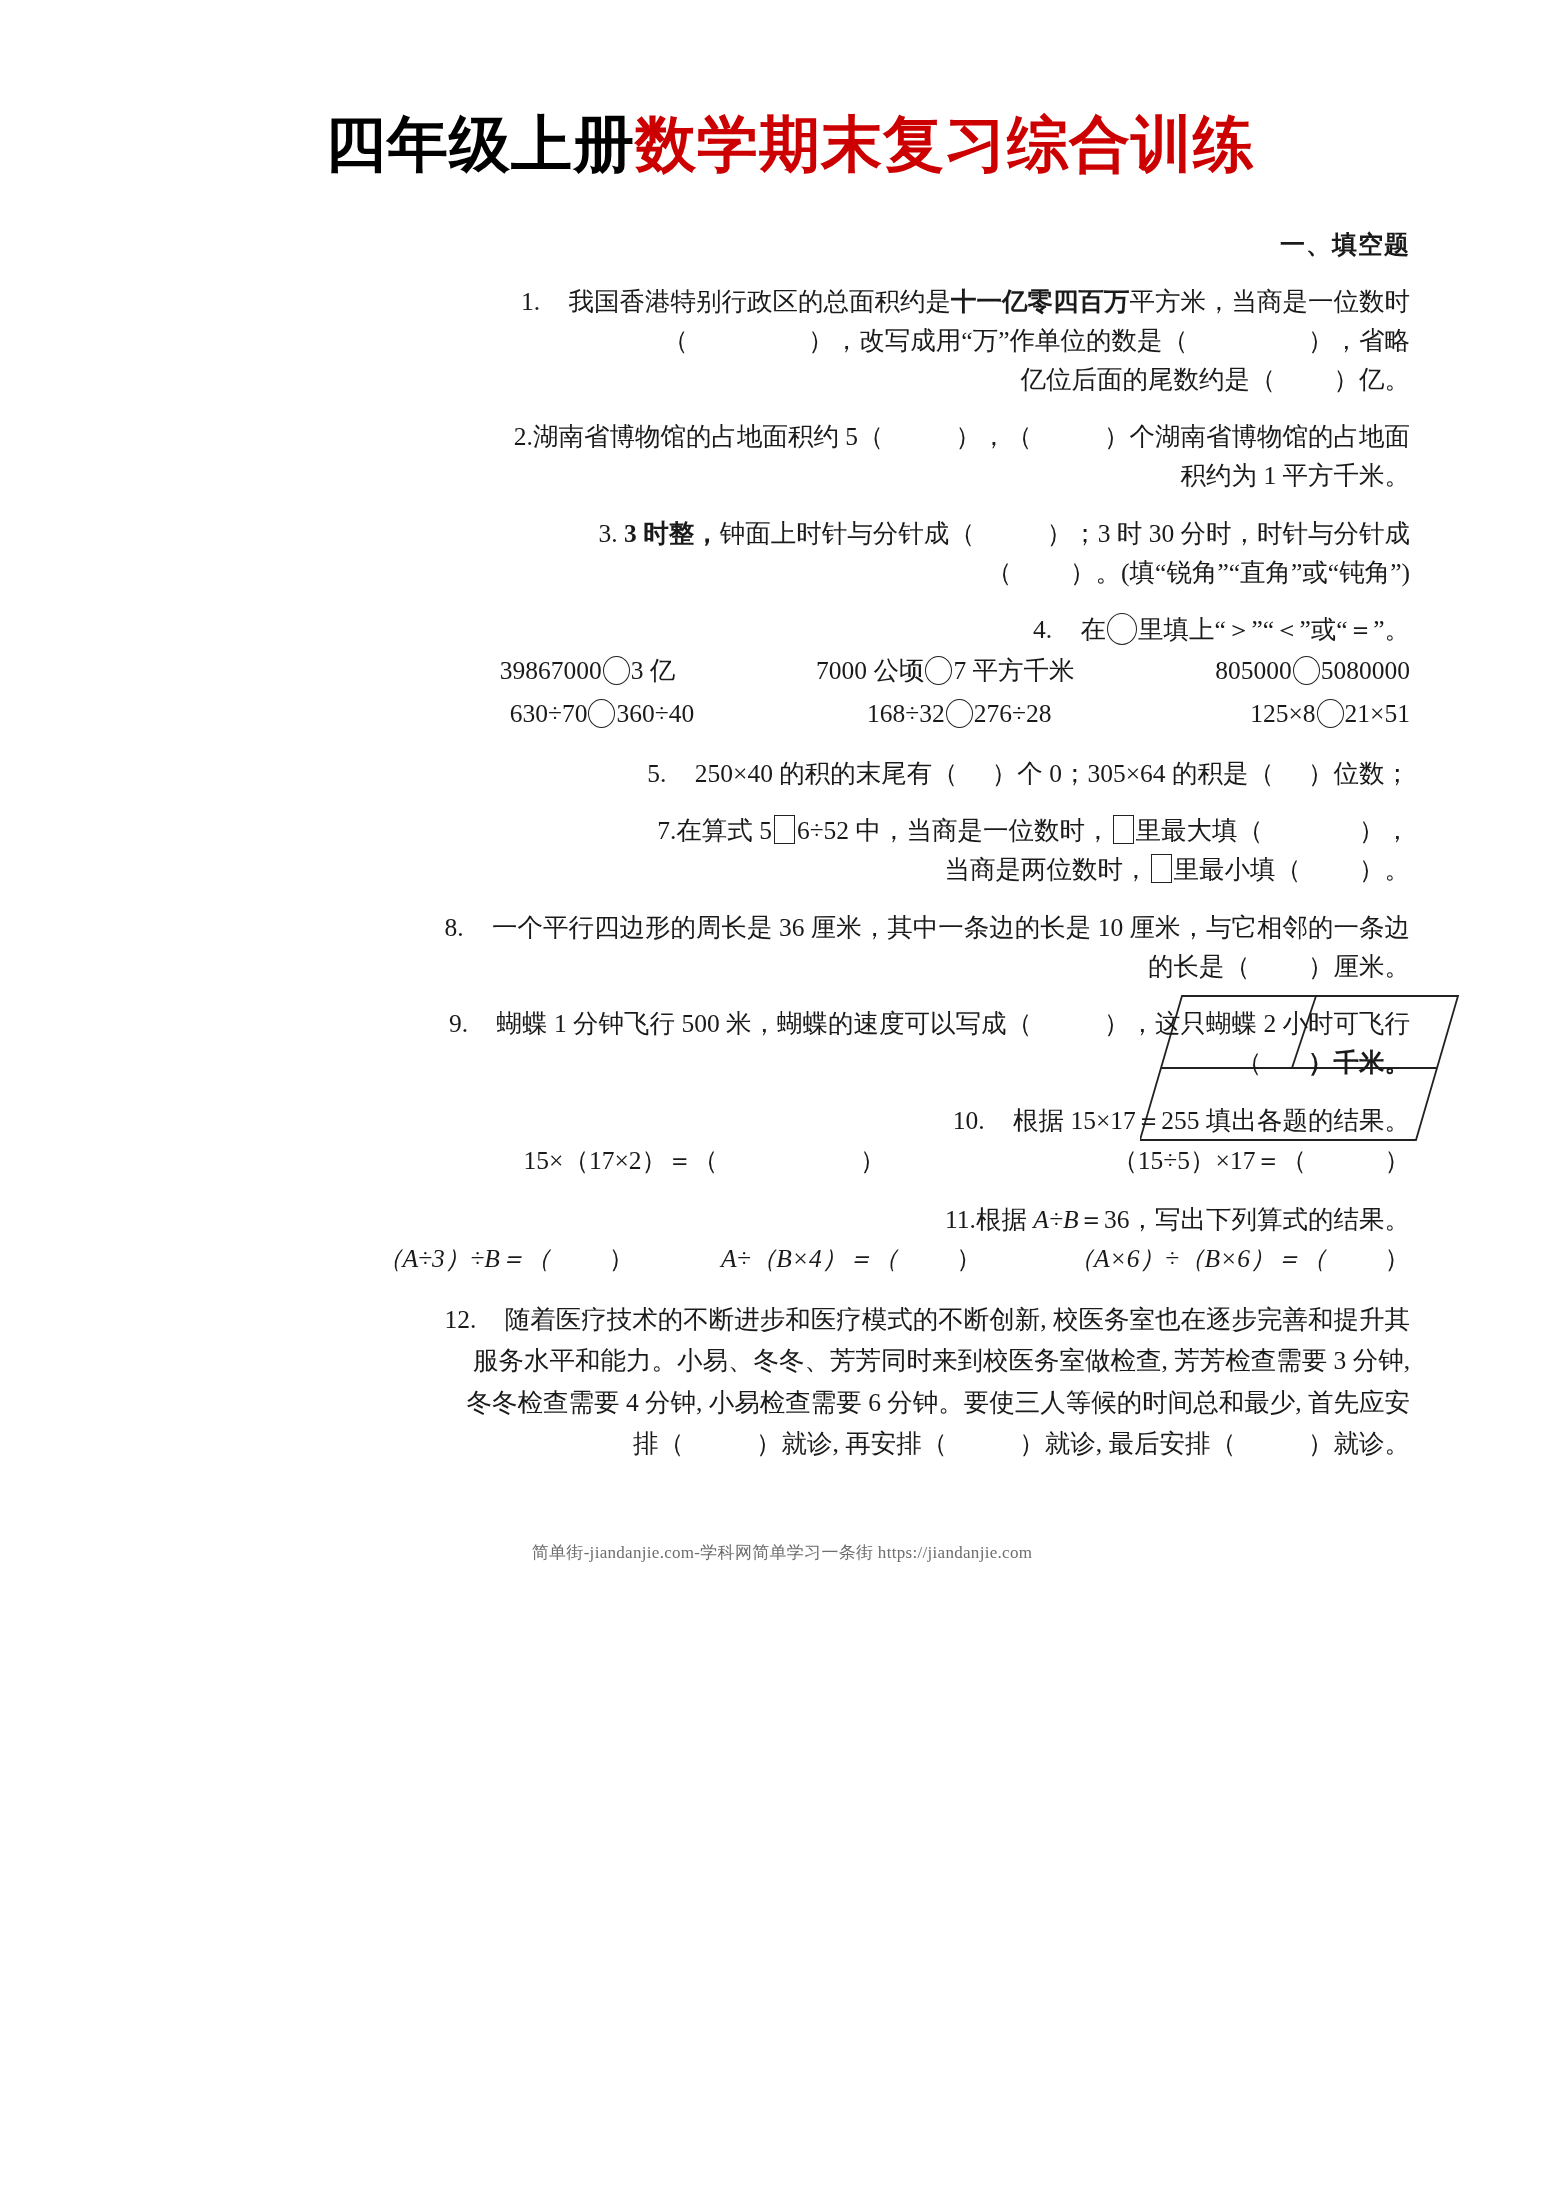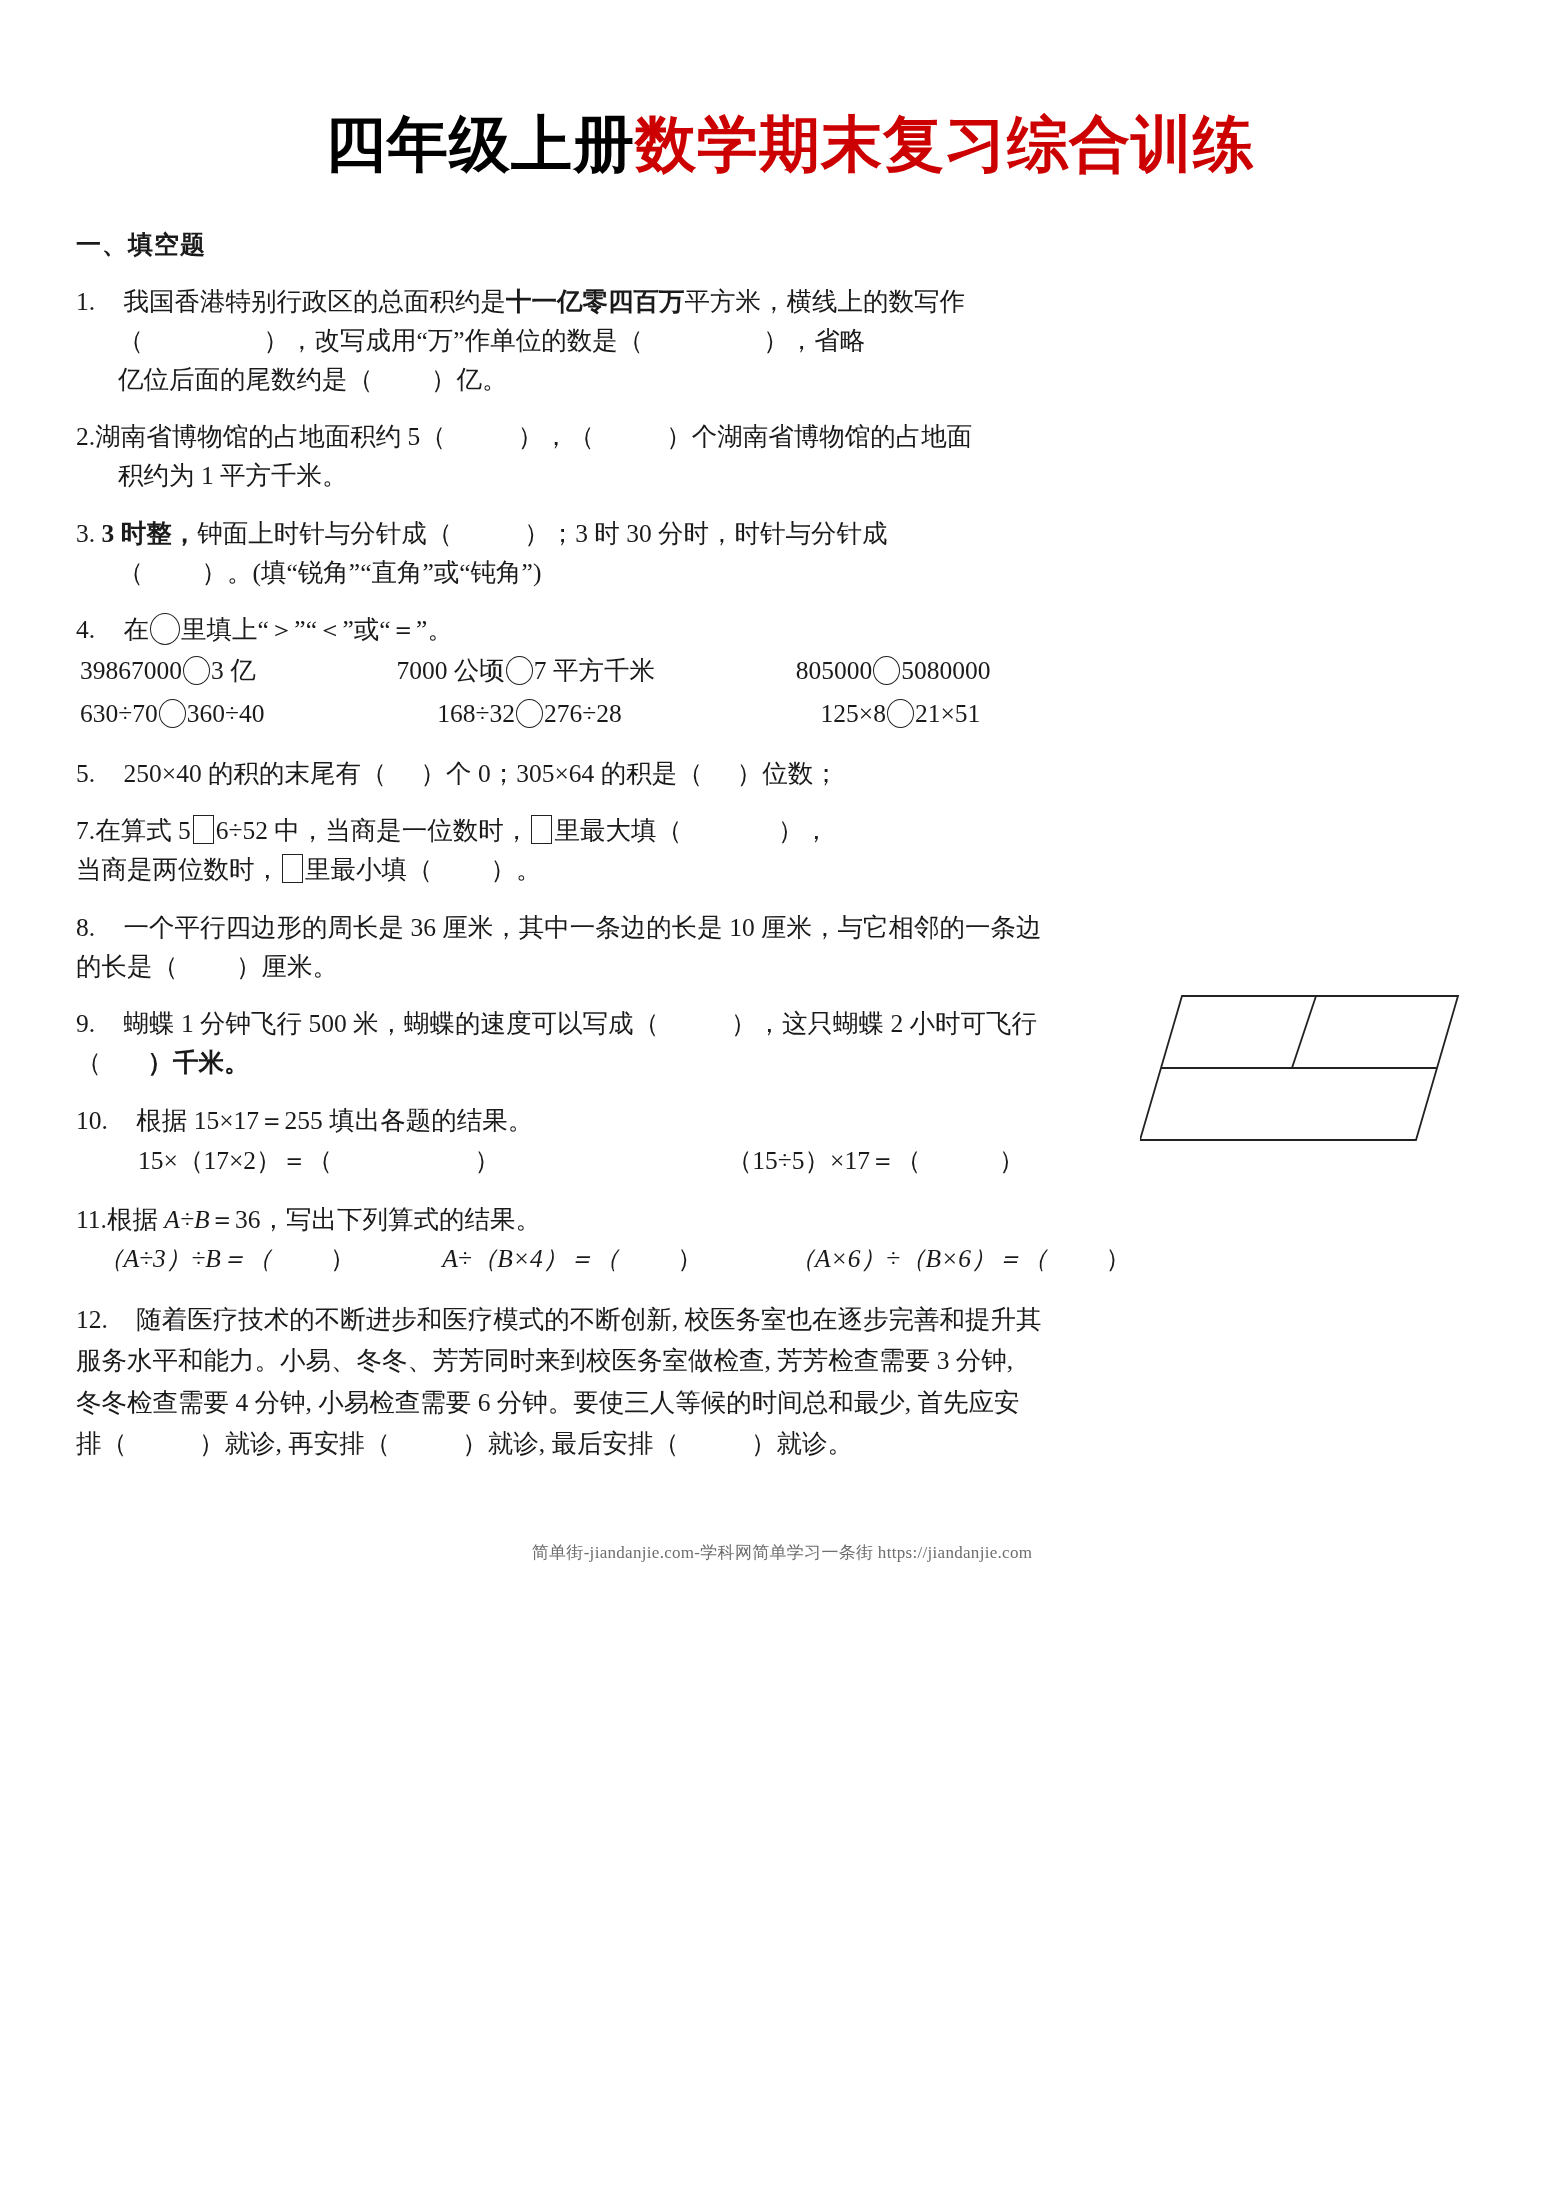--- a/index.html
+++ b/index.html
@@ -40,20 +40,21 @@
   .title .t-black { color: #000000; }
   .title .t-red { color: #cc0000; }
 
   
   .content {
     margin-top: 56px;
     padding-left: 76px;
     padding-right: 150px;
     font-size: 25.5px;
     line-height: 1.0;
+    text-align: right;
   }
   .sec-head {
     font-weight: bold;
     font-size: 25px;
     letter-spacing: 1px;
     margin-bottom: 26px;
     font-family: "Liberation Serif", serif;
   }
   .q {
     margin-bottom: 19px;
@@ -176,21 +177,21 @@
     </svg>
   </div>
 
   <div class="content">
 
     <div class="sec-head">一、填空题</div>
 
     <div class="q">
       <span class="ln">
         <span>1.</span>
-        <span class="sp2"></span><span>我国香港特别行政区的总面积约是</span><span class="u">十一亿零四百万</span><span>平方米，横线上的数写作</span>
+        <span class="sp2"></span><span>我国香港特别行政区的总面积约是</span><span class="u">十一亿零四百万</span><span>平方米，当商是一位数时</span>
       </span>
       <span class="ln indent">
         <span>（</span><span class="sp10"></span><span>），改写成用“万”作单位的数是（</span><span class="sp10"></span><span>），省略</span>
       </span>
       <span class="ln indent">
         <span>亿位后面的尾数约是（</span><span class="sp5"></span><span>）亿。</span>
       </span>
     </div>
 
     <div class="q">

